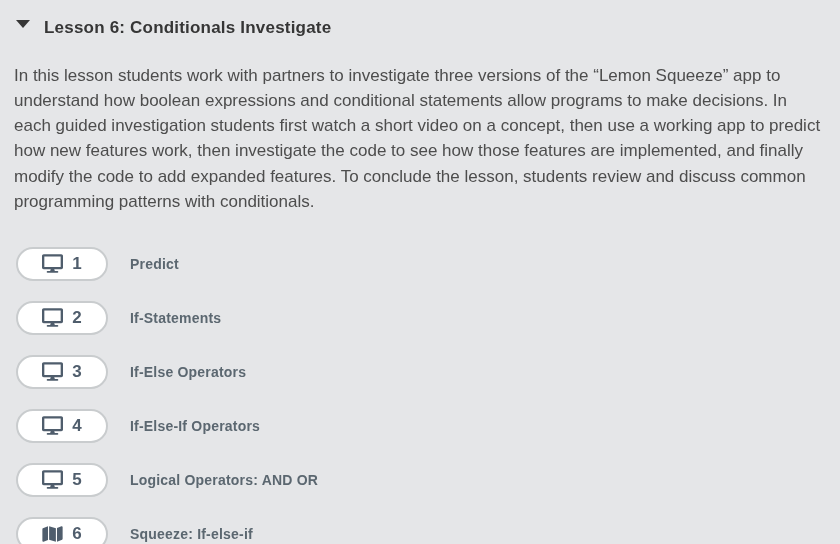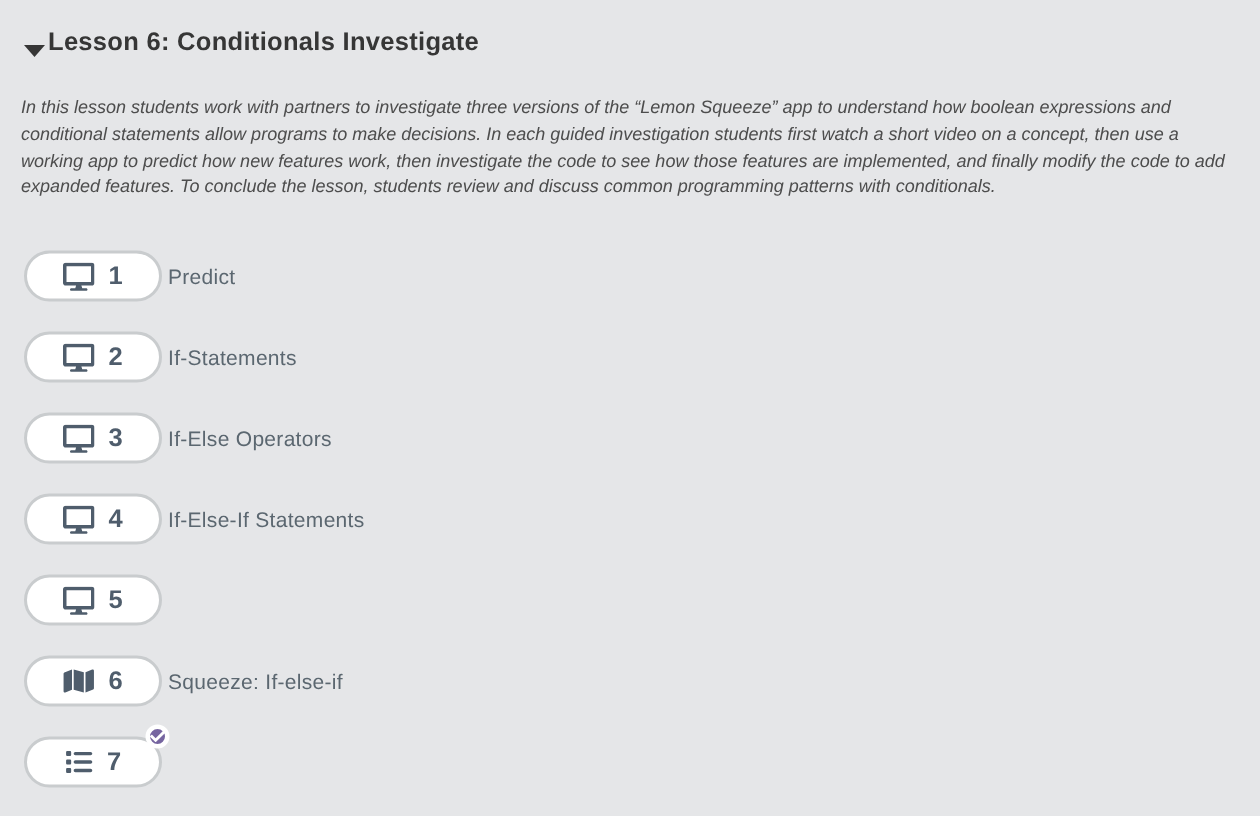--- a/index.html
+++ b/index.html
@@ -6,22 +6,22 @@
   html, body {
     width: 840px; height: 544px;
     background: #e5e6e8;
     font-family: "Liberation Sans", sans-serif;
     overflow: hidden;
   }
   .page { padding: 14px 14px 0 14px; }
 
   
   .lesson-header {
-    display: flex; align-items: flex-end;
-    gap: 2px;
+    display: flex; align-items: flex-start;
+    gap: 14px;
     margin: 4px 0 0 2px;
     cursor: pointer;
   }
   .caret {
     width: 0; height: 0;
     border-left: 7px solid transparent;
     border-right: 7px solid transparent;
     border-top: 8px solid #363636;
     margin-top: 2px;
   }
@@ -29,24 +29,23 @@
     font-size: 17px;
     font-weight: bold;
     color: #363636;
     letter-spacing: 0.2px;
   }
 
   
   .lesson-description {
     margin-top: 25px;
     max-width: 814px;
-    font-size: 12px;
+    font-size: 17px;
     line-height: 1.48;
     color: #4d4d4d;
-    font-style: italic;
   }
 
   
   .levels { margin-top: 33px; margin-left: 2px; }
   .level-row {
     display: flex; align-items: center;
     height: 34px;
     margin-bottom: 20px;
   }
   .level-pill {
@@ -61,23 +60,23 @@
     flex: 0 0 auto;
   }
   .level-icon { display: flex; align-items: center; }
   .level-icon svg { fill: #4f5d6c; }
   .level-number {
     font-size: 17px;
     font-weight: 600;
     color: #4f5d6c;
   }
   .level-label {
-    margin-left: 4px;
+    margin-left: 22px;
     font-size: 14px;
-    font-weight: normal;
+    font-weight: bold;
     color: #5b6770;
     letter-spacing: 0.2px;
   }
   .level-badge {
     position: absolute;
     top: -10px; right: -7px;
     width: 16px; height: 16px;
     background: #7665a0;
     border: 3px solid #ffffff;
     border-radius: 50%;
@@ -140,33 +139,34 @@
   <div class="level-row">
     <button class="level-pill">
       <span class="level-icon">
             <svg width="21" height="19" viewBox="0 0 576 512">
               <path d="M528 0H48C21.5 0 0 21.5 0 48v320c0 26.5 21.5 48 48 48h192l-16 48h-72c-13.3 0-24 10.7-24 24s10.7 24 24 24h272c13.3 0 24-10.7 24-24s-10.7-24-24-24h-72l-16-48h192c26.5 0 48-21.5 48-48V48c0-26.5-21.5-48-48-48zm-16 352H64V64h448v288z"></path>
             </svg>
           </span>
       <span class="level-number">4</span>
 
     </button>
-    <span class="level-label">If-Else-If Statements</span>
+    <span class="level-label">If-Else-If Operators</span>
   </div>
 
   <div class="level-row">
     <button class="level-pill">
       <span class="level-icon">
             <svg width="21" height="19" viewBox="0 0 576 512">
               <path d="M528 0H48C21.5 0 0 21.5 0 48v320c0 26.5 21.5 48 48 48h192l-16 48h-72c-13.3 0-24 10.7-24 24s10.7 24 24 24h272c13.3 0 24-10.7 24-24s-10.7-24-24-24h-72l-16-48h192c26.5 0 48-21.5 48-48V48c0-26.5-21.5-48-48-48zm-16 352H64V64h448v288z"></path>
             </svg>
           </span>
       <span class="level-number">5</span>
 
     </button>
+    <span class="level-label">Logical Operators: AND OR</span>
   </div>
 
   <div class="level-row">
     <button class="level-pill">
       <span class="level-icon">
             <svg width="21" height="18" viewBox="0 0 576 512">
               <path d="M384 476.1L192 421.2V35.9l192 54.9v385.3zm32-1.2V88.4l127.1-50.9c15.8-6.3 32.9 5.3 32.9 22.3v334.8c0 9.8-6 18.6-15.1 22.3L416 474.9zM15.1 95.1L160 37.2v386.4L32.9 474.5C17.1 480.8 0 469.2 0 452.2V117.4c0-9.8 6-18.6 15.1-22.3z"></path>
             </svg>
           </span>
       <span class="level-number">6</span>

